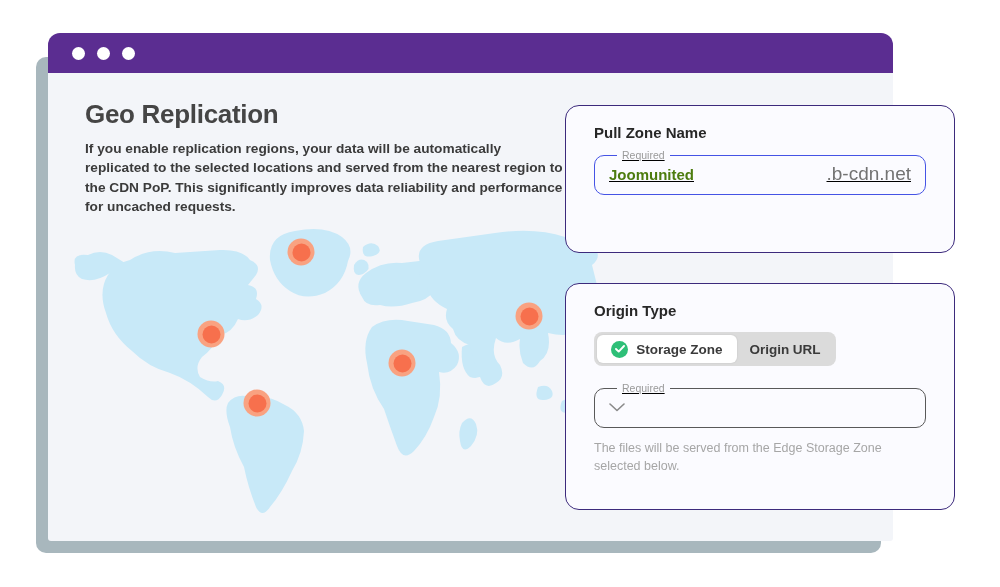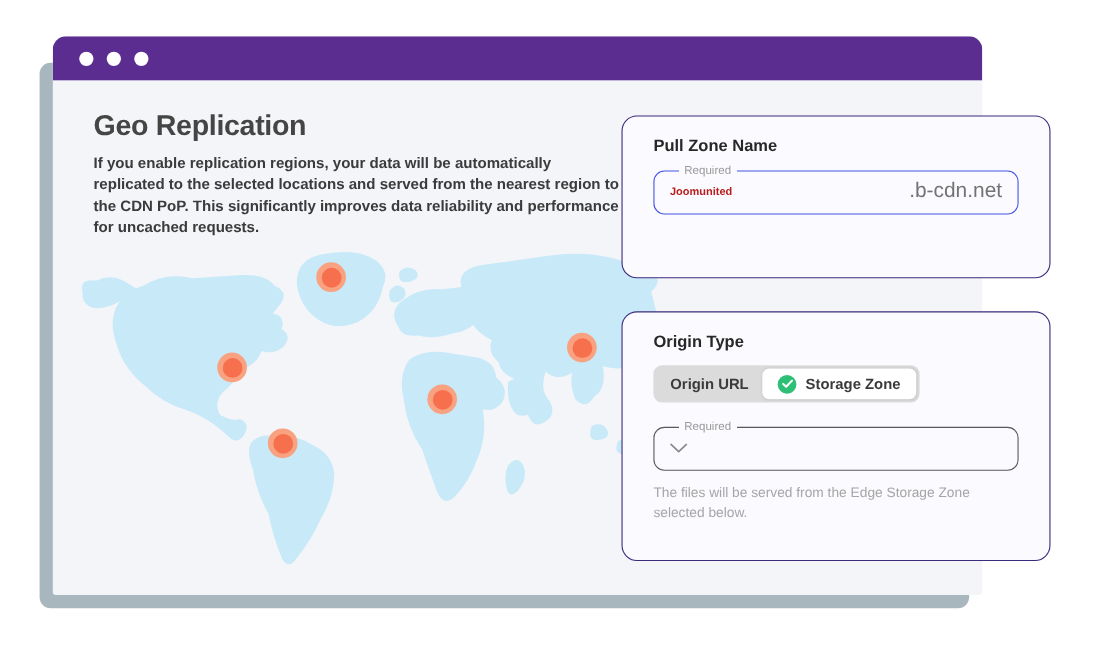--- a/index.html
+++ b/index.html
@@ -26,26 +26,26 @@
     display:flex; align-items:center; justify-content:center; transform:translate(-50%,-50%); cursor:pointer; }
   .marker .core { width:18px; height:18px; border-radius:50%; background:#F7704D; }
 
   
   .panel { position:absolute; width:390px; background:#FBFBFF; border:1.6px solid #3C2A7C;
     border-radius:14px; padding:18px 28px; }
   .panel-1 { left:565px; top:105px; height:148px; }
   .panel-2 { left:565px; top:283px; height:227px; }
   .panel h2 { font-size:15px; font-weight:bold; color:#272727; }
 
-  fieldset.field { border-radius:10px; background:transparent; padding:0 14px; margin-top:8px; }
+  fieldset.field { border-radius:10px; background:transparent; padding:0 14px; margin-top:8px;text-decoration:underline; }
   fieldset.field legend { font-size:10.5px; color:#9a9a9a; padding:0 5px; margin-left:8px; }
   fieldset.blue { border:1.6px solid #4553E5; height:46px; }
   fieldset.gray { border:1.6px solid #595959; height:46px; cursor:pointer; }
   .field-row { display:flex; align-items:center; justify-content:space-between; height:26px; }
-  .field-value { font-size:10px; font-weight:bold; color:#b91c1c; }
+  .field-value { font-size:15px; font-weight:bold; color:#4d7c0f; }
   .field-suffix { font-size:19px; color:#737373; font-weight:normal; }
   .helper { margin-top:11px; font-size:12.5px; line-height:1.45; color:#A6A6A6; }
 
   
   .segmented { margin-top:13px; width:242px; height:34px; background:#DBDBDB; border-radius:8px;
     display:flex; align-items:center; padding:3px; }
   .seg { border:none; background:transparent; font-family:inherit; font-size:13.5px; font-weight:bold;
     color:#3a3a3a; height:28px; border-radius:6px; cursor:pointer; display:flex; align-items:center;
     justify-content:center; gap:8px; }
   .seg.inactive { width:96px; }
@@ -131,29 +131,29 @@
         <span class="field-value">Joomunited</span>
         <span class="field-suffix">.b-cdn.net</span>
       </div>
     </fieldset>
   </section>
 
   <section class="panel panel-2">
     <h2>Origin Type</h2>
 
     <div class="segmented">
-      <button class="seg inactive">Origin URL</button>
       <button class="seg active">
         <span class="check-circle">
           <svg width="10" height="8" viewBox="0 0 10 8">
               <path d="M1 4 L3.7 6.6 L9 1" stroke="#ffffff" stroke-width="1.9" fill="none" stroke-linecap="round" stroke-linejoin="round"></path>
             </svg>
         </span>
         <span>Storage Zone</span>
       </button>
+      <button class="seg inactive">Origin URL</button>
     </div>
 
     <div class="sep"></div>
 
     <fieldset class="field gray">
       <legend>Required</legend>
       <div class="field-row">
         <span class="chevron">
           <svg width="16" height="9" viewBox="0 0 16 9">
               <path d="M1 1 L8 7.5 L15 1" stroke="#8a8a8a" stroke-width="1.6" fill="none" stroke-linecap="round" stroke-linejoin="round"></path>

